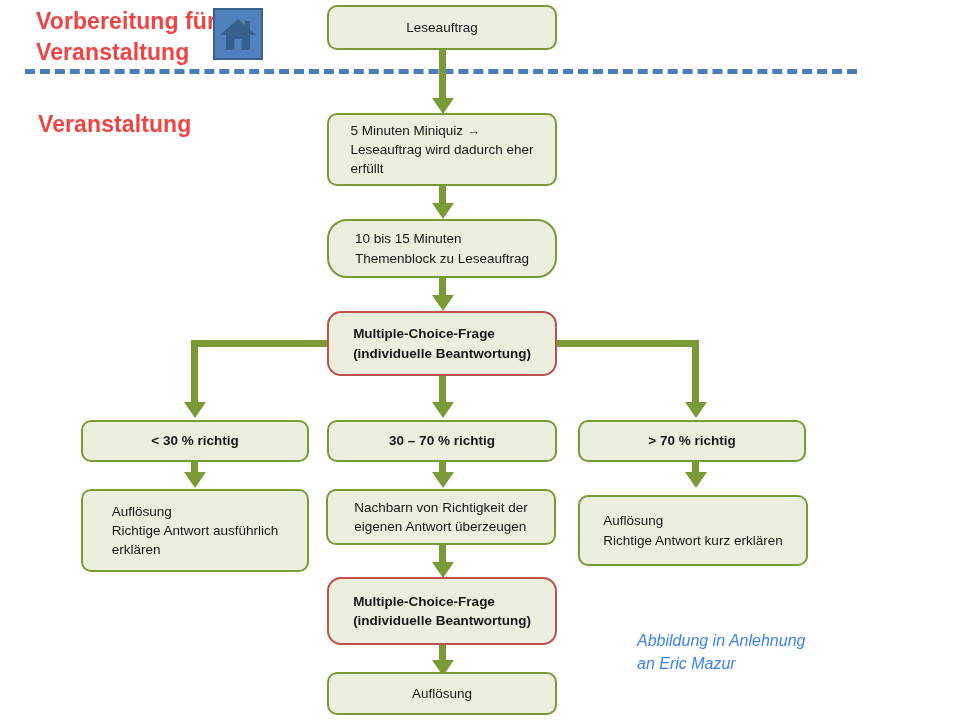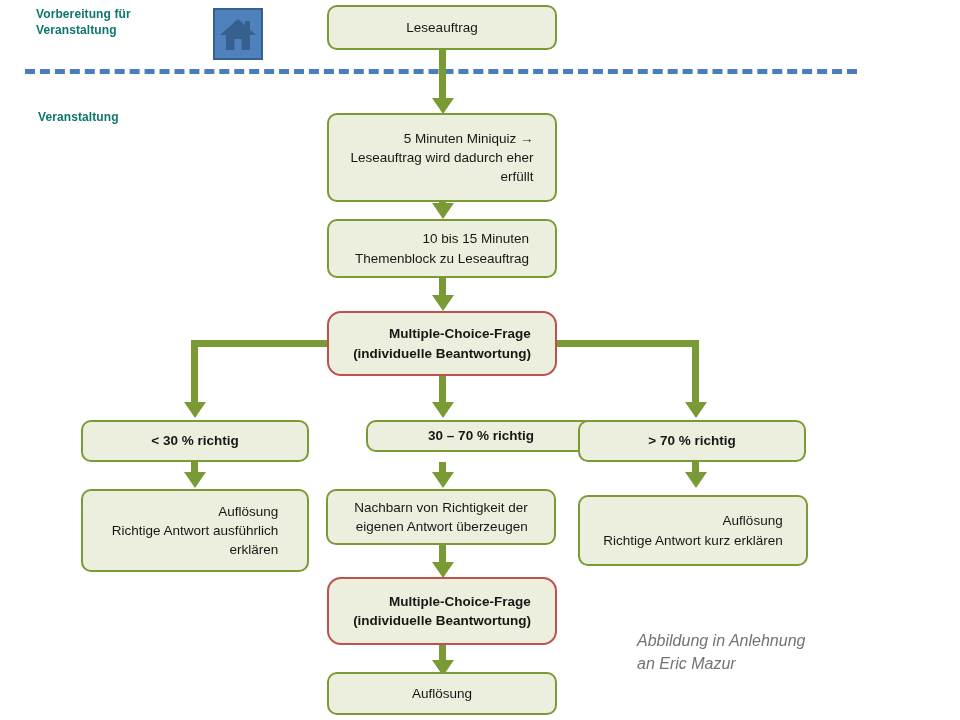--- a/index.html
+++ b/index.html
@@ -14,23 +14,23 @@
     position: relative;
     width: 960px;
     height: 720px;
     background: #ffffff;
     overflow: hidden;
   }
 
   
   .section-title {
     position: absolute;
-    color: #0f766e;
+    color: #ef4444;
     font-weight: bold;
-    font-size: 12px;
+    font-size: 23px;
     line-height: 1.35;
     letter-spacing: 0.1px;
     white-space: pre-line;
   }
   #title-prep { left: 36px; top: 6px; width: 190px; }
   #title-event { left: 38px; top: 109px; }
 
   
   #home-icon {
     position: absolute;
@@ -57,21 +57,21 @@
   
   .node {
     position: absolute;
     box-sizing: border-box;
     background: #ecefdd;
     border: 2.5px solid #7a9a35;
     border-radius: 10px;
     display: flex;
     align-items: center;
     justify-content: center;
-    text-align: right;
+    text-align: left;
     color: #171717;
     font-size: 13.5px;
     line-height: 1.42;
     padding: 4px 8px;
     white-space: pre-line;
   }
   .node.red {
     border-color: #c0504d;
     font-weight: bold;
     border-radius: 14px;
@@ -96,21 +96,21 @@
     border-top: 16px solid #7a9a35;
   }
 
   
   #caption {
     position: absolute;
     left: 637px;
     top: 629px;
     font-size: 16px;
     font-style: italic;
-    color: #737373;
+    color: #3b82f6;
     line-height: 1.45;
     white-space: pre-line;
   }
 </style>
 </head>
 <body>
 
 <div id="canvas">
 
   <div class="section-title" id="title-prep">Vorbereitung für
@@ -158,33 +158,33 @@
   <div class="arrow-down" style="left:684.5px; top:472px;"></div>
 
   <div class="conn conn-v" style="left:439px; top:545px; height:24px;"></div>
   <div class="arrow-down" style="left:431.5px; top:562px;"></div>
 
   <div class="conn conn-v" style="left:439px; top:645px; height:24px;"></div>
   <div class="arrow-down" style="left:431.5px; top:660px;"></div>
 
   <div class="node" style="left:327px; top:5px; width:230px; height:45px;">Leseauftrag</div>
 
-  <div class="node" style="left:327px; top:113px; width:230px; height:89px;">5 Minuten Miniquiz →
+  <div class="node" style="left:327px; top:113px; width:230px; height:73px;">5 Minuten Miniquiz →
 Leseauftrag wird dadurch eher
 erfüllt</div>
 
-  <div class="node" style="left:327px; top:219px; width:230px; height:59px;">10 bis 15 Minuten
+  <div class="node" style="left:327px; top:219px; width:230px; height:59px;border-radius:20px;">10 bis 15 Minuten
 Themenblock zu Leseauftrag</div>
 
   <div class="node red" style="left:327px; top:311px; width:230px; height:65px;">Multiple-Choice-Frage
 (individuelle Beantwortung)</div>
 
   <div class="node bold" style="left:81px; top:420px; width:228px; height:42px;">&lt; 30 % richtig</div>
 
-  <div class="node bold" style="left:327px; top:420px; width:230px; height:32px;margin-left:39px;">30 – 70 % richtig</div>
+  <div class="node bold" style="left:327px; top:420px; width:230px; height:42px;">30 – 70 % richtig</div>
 
   <div class="node bold" style="left:578px; top:420px; width:228px; height:42px;">&gt; 70 % richtig</div>
 
   <div class="node" style="left:81px; top:489px; width:228px; height:83px;">Auflösung
 Richtige Antwort  ausführlich
 erklären</div>
 
   <div class="node" style="left:326px; top:489px; width:230px; height:56px;">Nachbarn von Richtigkeit der
 eigenen Antwort  überzeugen</div>
 

